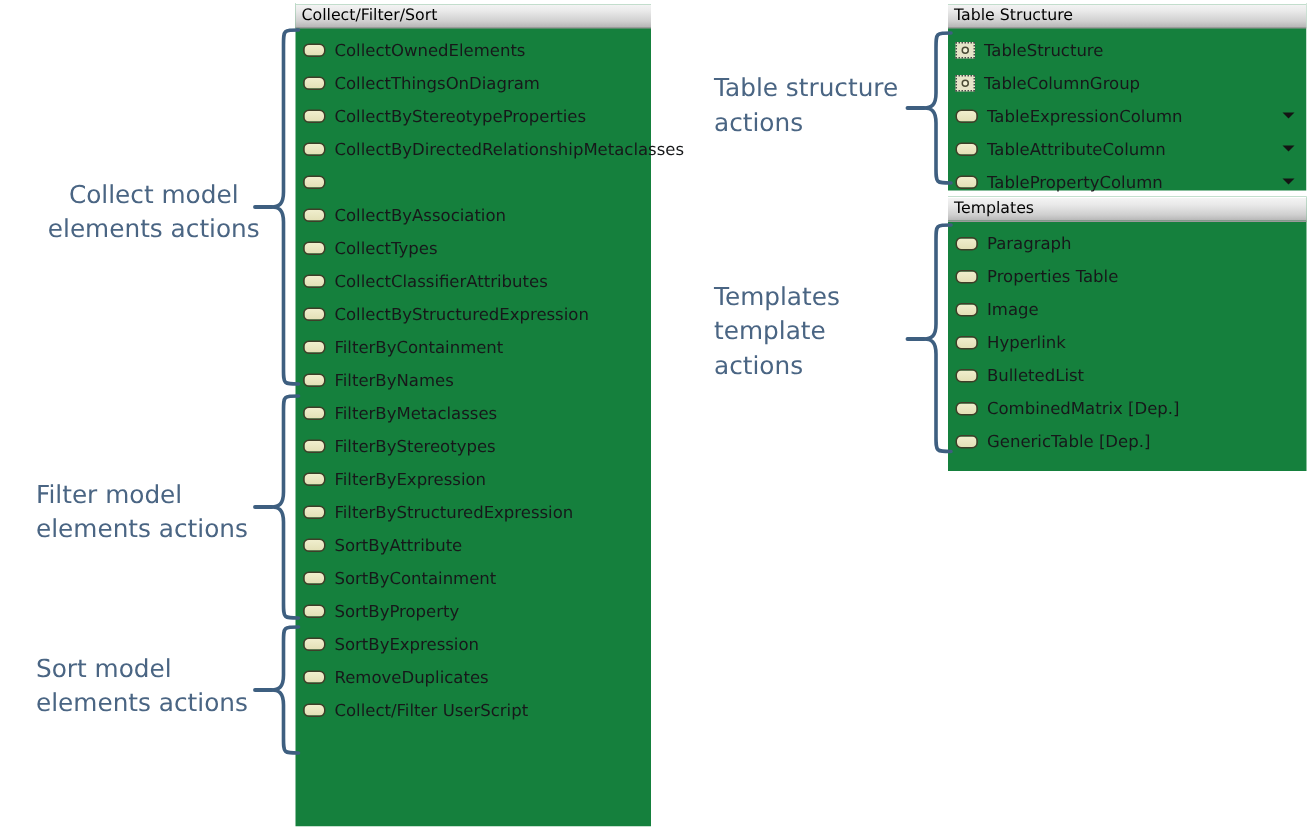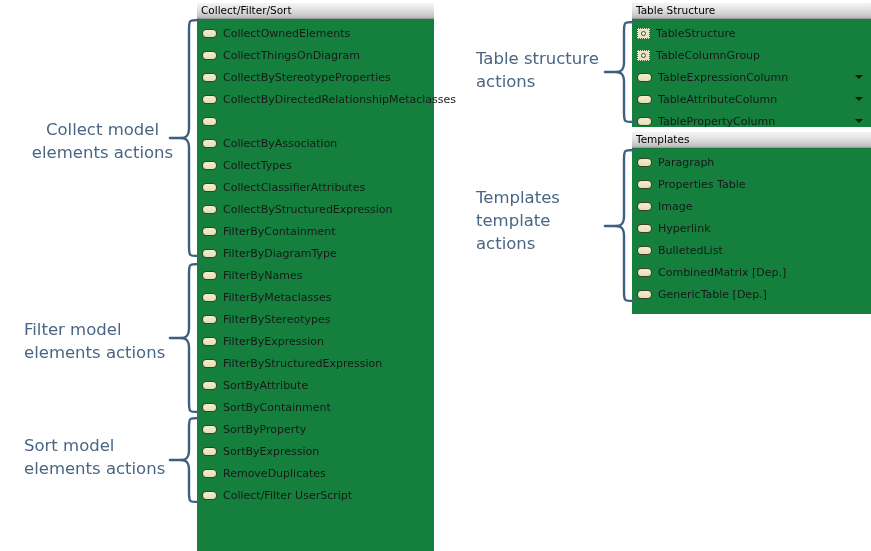--- a/index.html
+++ b/index.html
@@ -155,24 +155,20 @@
       <div class="item">
         <span class="ico"></span>
         <span class="item-label">CollectByStructuredExpression</span>
       </div>
       <div class="item">
         <span class="ico"></span>
         <span class="item-label">FilterByContainment</span>
       </div>
       <div class="item">
         <span class="ico"></span>
-        <span class="item-label">FilterByDiagramType</span>
-      </div>
-      <div class="item">
-        <span class="ico"></span>
         <span class="item-label">FilterByNames</span>
       </div>
       <div class="item">
         <span class="ico"></span>
         <span class="item-label">FilterByMetaclasses</span>
       </div>
       <div class="item">
         <span class="ico"></span>
         <span class="item-label">FilterByStereotypes</span>
       </div>

